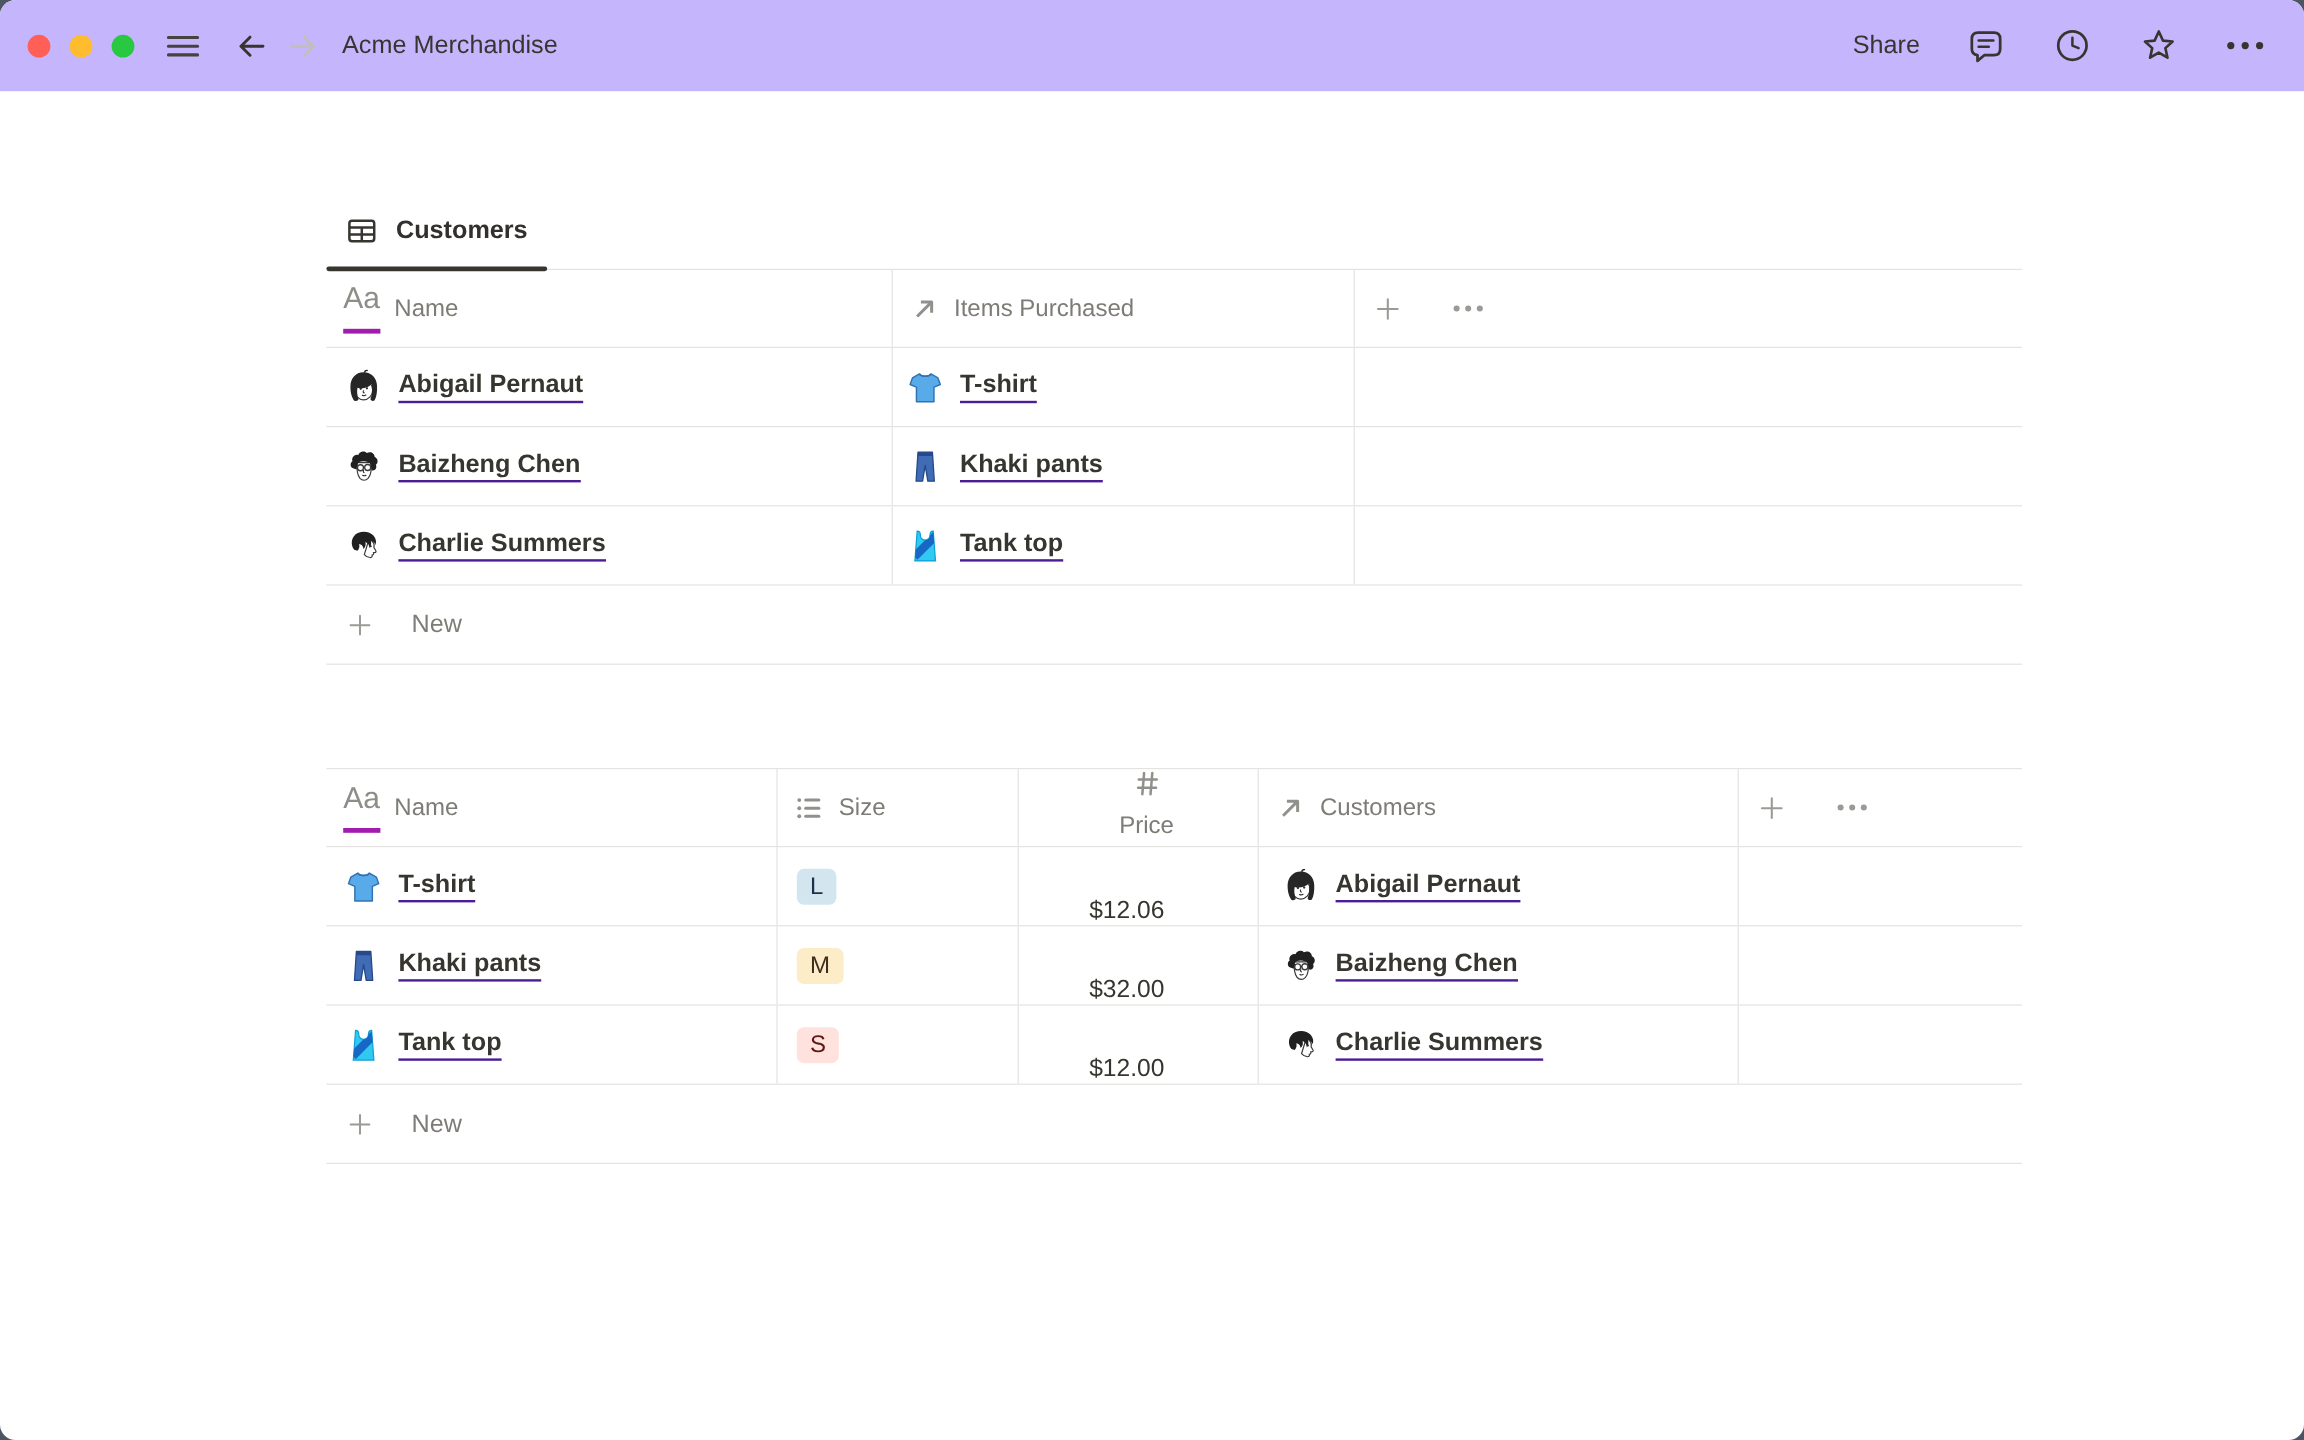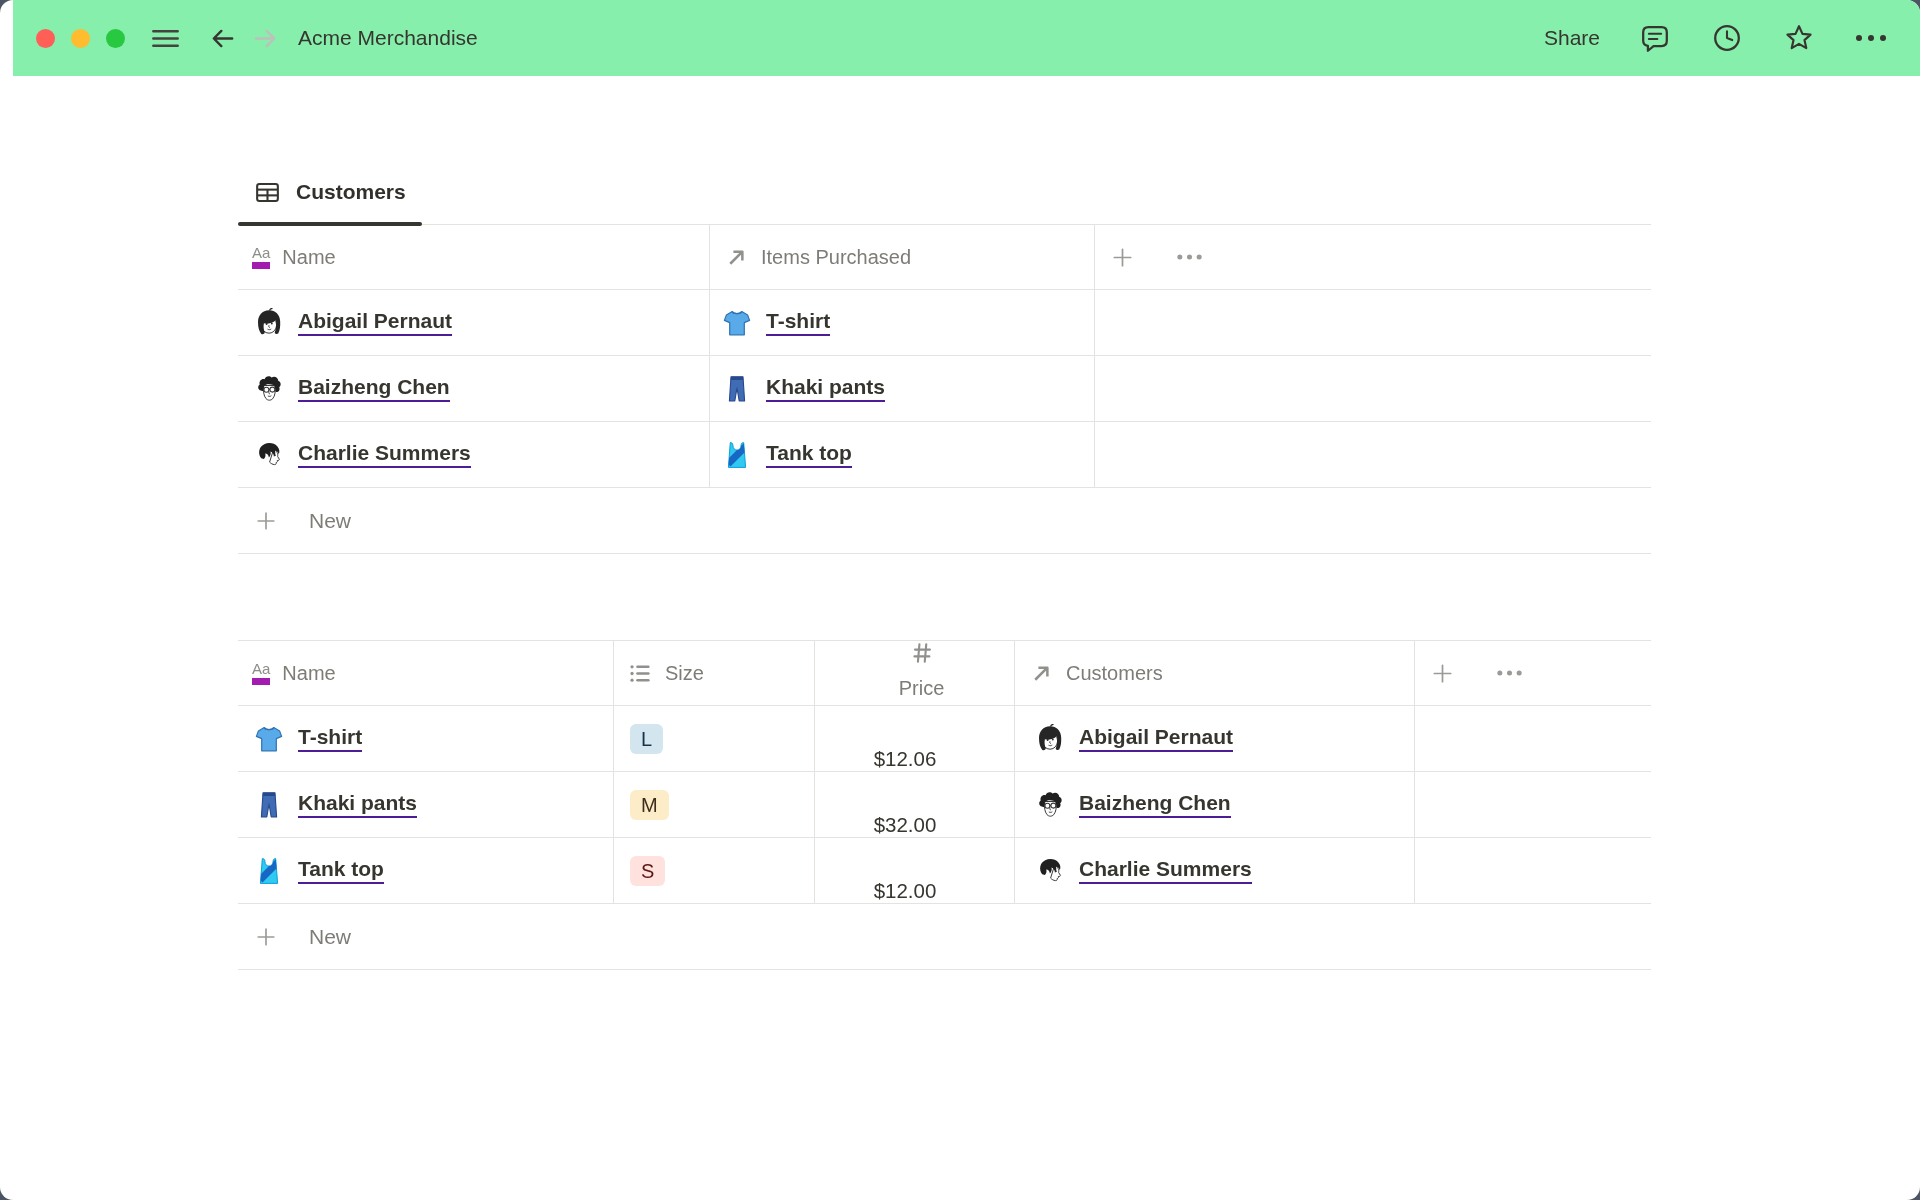--- a/index.html
+++ b/index.html
@@ -1,36 +1,36 @@
 <!DOCTYPE html>
 <html style="--traffic-red: #ff5f57; --traffic-yellow: #febc2e; --traffic-green: #28c840; --tag-blue-bg: #d3e5ef; --tag-blue-text: #183347; --tag-yellow-bg: #fdecc8; --tag-yellow-text: #402c1b; --tag-red-bg: #ffe2dd; --tag-red-text: #5d1715;"><head>
 <meta charset="utf-8">
 <style>
   html,body{margin:0;padding:0;width:1920px;height:1200px;background:#4b5563;
     font-family:"Liberation Sans","DejaVu Sans",sans-serif;}
   .window{position:absolute;inset:0;background:#fff;border-radius:13px;overflow:hidden;}
 
   
-  .titlebar{position:absolute;top:0;left:13px;right:0;height:76px;display:flex;align-items:center;
-    padding:0 32px 0 23px;box-sizing:border-box;background:#86efac;}
+  .titlebar{position:absolute;top:0;left:0;right:0;height:76px;display:flex;align-items:center;
+    padding:0 32px 0 23px;box-sizing:border-box;background:#c4b5fd;}
   .traffic{display:flex;gap:16px;align-items:center;}
   .tl{width:19px;height:19px;border-radius:50%;display:inline-block;cursor:default;}
   .tl.red{background:var(--traffic-red);}
   .tl.yellow{background:var(--traffic-yellow);}
   .tl.green{background:var(--traffic-green);}
   .tb-btn{background:none;border:none;padding:0;margin:0;display:flex;align-items:center;cursor:pointer;}
   .hamburger{margin-left:24px;}
   .nav-back{margin-left:26px;}
   .nav-fwd{margin-left:14px;}
   .doc-title{margin-left:18px;font-size:21px;font-weight:500;color:#37352f;cursor:pointer;}
   .tb-right{margin-left:auto;display:flex;align-items:center;gap:38px;}
   .share-btn{background:none;border:none;font-family:inherit;font-size:21px;color:#37352f;cursor:pointer;padding:0;text-align:right;}
 
   
-  .db{position:absolute;left:238px;width:1413px;}
+  .db{position:absolute;left:272px;width:1413px;}
   #customers-db{top:160px;}
   #items-db{top:640px;}
   .tab-row{height:64px;position:relative;display:flex;align-items:center;}
   .view-tab{display:inline-flex;align-items:center;gap:15px;padding:0 16px;height:100%;
     position:relative;cursor:pointer;}
   .view-tab::after{content:'';position:absolute;left:0;right:0;bottom:-2px;height:4px;
     background:#37352f;border-radius:2px;z-index:2;}
   .view-tab .tab-label{font-size:21px;font-weight:600;color:#32302c;}
 
   .row{display:flex;border-bottom:1px solid #e4e3e0;box-sizing:border-box;align-items:stretch;}
@@ -63,22 +63,22 @@
   .size-cell{padding-left:16px;cursor:pointer;}
   .chip{display:inline-flex;align-items:center;font-size:20px;line-height:26px;
     padding:2px 11px;border-radius:6px;font-weight:400;}
   .price-cell{justify-content:flex-end;padding-right:19px;padding-left:0;cursor:pointer;}
   .price-val{font-size:20.5px;color:#37352f;}
 
   .new-row{height:66px;display:flex;align-items:center;gap:31px;padding-left:16px;
     border-bottom:1px solid #e4e3e0;box-sizing:border-box;cursor:pointer;color:#7e7c77;}
   .new-label{font-size:21px;color:#7e7c77;}
 
-  .aa-icon{font-size:15px;font-weight:500;color:#8f8d88;border-bottom:7px solid #a21caf;
-    line-height:1.05;padding-bottom:1px;}
+  .aa-icon{font-size:25px;font-weight:500;color:#8f8d88;border-bottom:4px solid #a21caf;
+    line-height:1.05;padding-bottom:12px;}
   svg{flex:none;}
 </style>
 </head>
 <body>
 
 <div class="window">
 
   <header class="titlebar">
     <div class="traffic">
       <span class="tl red"></span>

